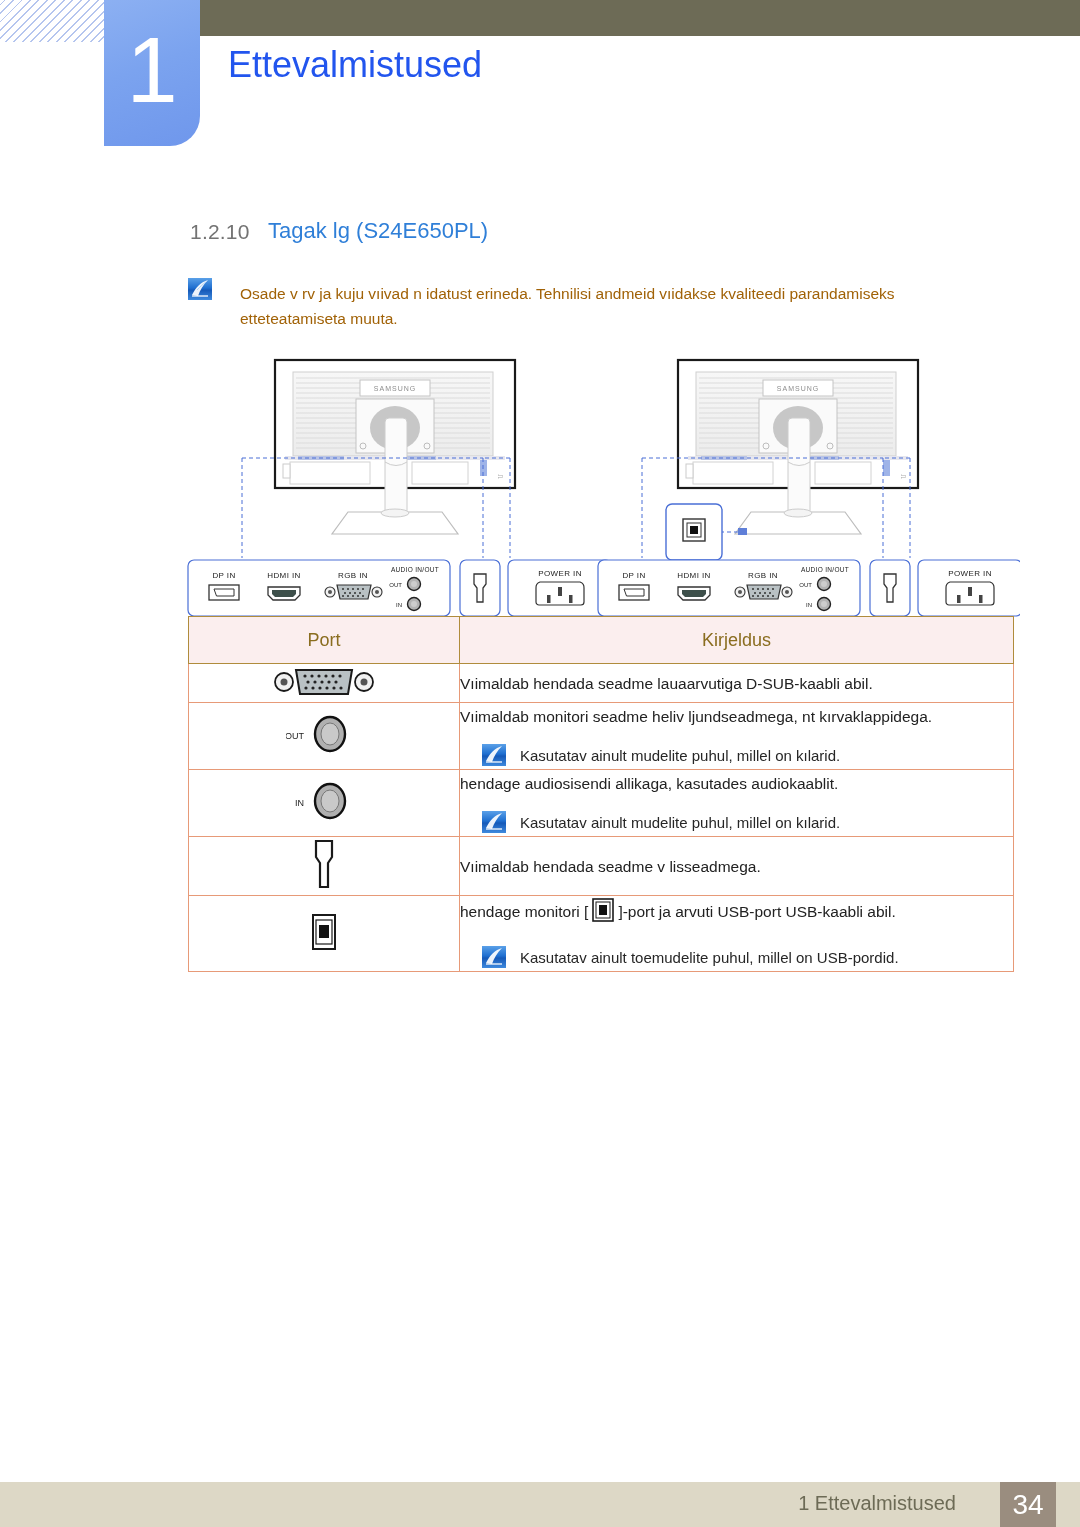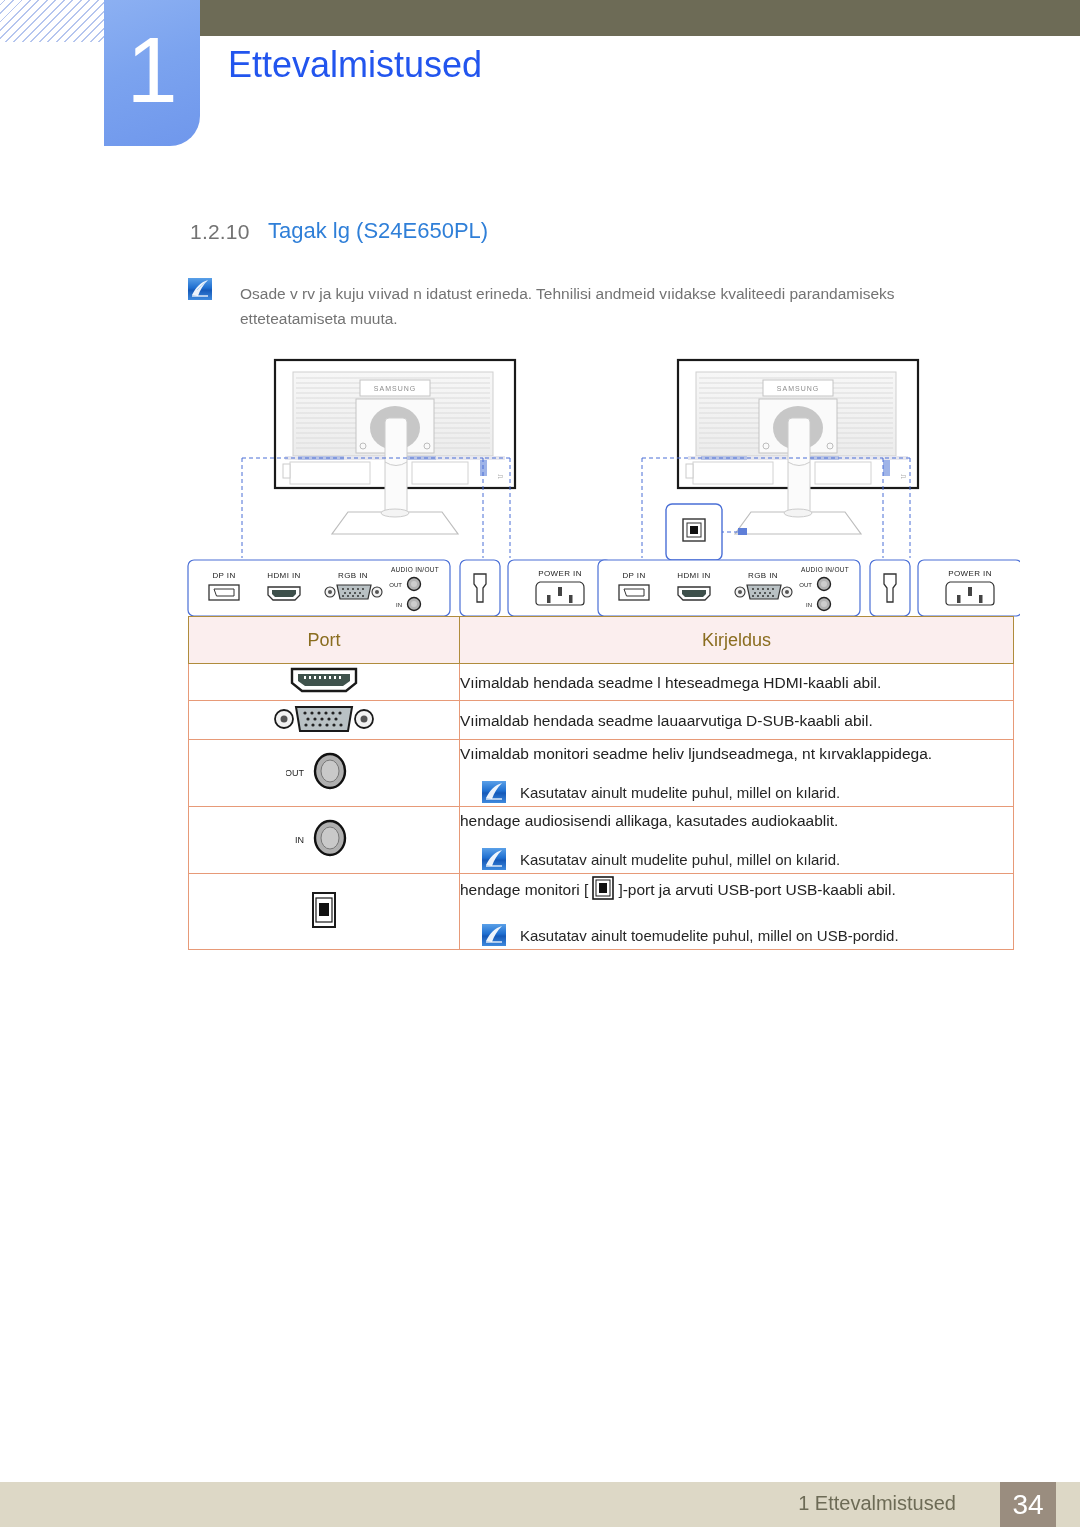--- a/index.html
+++ b/index.html
@@ -52,21 +52,21 @@
   .note-top{
     position:absolute;left:188px;top:278px;width:790px;
   }
   .note-icon{
     display:inline-block;width:24px;height:22px;vertical-align:top;
     position:relative;
   }
   .note-icon svg{display:block;}
   .note-text{
     position:absolute;left:240px;top:281px;width:745px;
-    font-size:15.5px;line-height:25px;color:#737373;
+    font-size:15.5px;line-height:25px;color:#a16207;
   }
 
   
   .diagram{position:absolute;left:180px;top:352px;width:840px;height:290px;}
   .diagram svg{display:block;}
 
   
   .ptable{
     position:absolute;left:188px;top:616px;width:826px;
     border-collapse:collapse;
@@ -402,39 +402,20 @@
 <table class="ptable">
   <thead>
     <tr>
       <th class="col-port">Port</th>
       <th>Kirjeldus</th>
     </tr>
   </thead>
   <tbody>
 
 
-    <tr>
-      <td class="cell-port">
-        <svg width="72" height="32" viewBox="0 0 72 32">
-          <path d="M4 5 L68 5 L68 19 L58 27 L14 27 L4 19 Z" fill="#ffffff" stroke="#1a1a1a" stroke-width="2.4"></path>
-          <path d="M10 10 L62 10 L62 17 L55 22 L17 22 L10 17 Z" fill="#3f524c"></path>
-          <g fill="#ffffff">
-              <rect x="16" y="12" width="2" height="3"></rect>
-              <rect x="21" y="12" width="2" height="3"></rect>
-          <rect x="26" y="12" width="2" height="3"></rect>
-              <rect x="31" y="12" width="2" height="3"></rect>
-          <rect x="36" y="12" width="2" height="3"></rect>
-              <rect x="41" y="12" width="2" height="3"></rect>
-          <rect x="46" y="12" width="2" height="3"></rect>
-              <rect x="51" y="12" width="2" height="3"></rect>
-            </g>
-        </svg>
-      </td>
-      <td class="cell-desc">Vıimaldab  hendada seadme l hteseadmega HDMI-kaabli abil.</td>
-    </tr>
 
     <tr>
       <td class="cell-port">
         <svg width="100" height="34" viewBox="0 0 100 34">
           <ellipse cx="10" cy="18" rx="9" ry="9" fill="#f2f2f2" stroke="#1a1a1a" stroke-width="1.8"></ellipse>
           <circle cx="10" cy="18" r="3.5" fill="#555"></circle>
           <ellipse cx="90" cy="18" rx="9" ry="9" fill="#f2f2f2" stroke="#1a1a1a" stroke-width="1.8"></ellipse>
           <circle cx="90" cy="18" r="3.5" fill="#555"></circle>
           <path d="M22 6 L78 6 L74 30 L26 30 Z" fill="#b9c1c4" stroke="#1a1a1a" stroke-width="2"></path>
           <g fill="#222">
@@ -506,20 +487,28 @@
             <svg width="24" height="22" viewBox="0 0 24 22">
               <rect x="0" y="0" width="24" height="22" fill="url(#ng2)"></rect>
               <path d="M4 17 C8 9 13 4 20 2 C15 7 12 12 10 18 Z" fill="#ffffff" opacity="0.92"></path>
               <path d="M4 18 L20 18" stroke="#ffffff" stroke-width="1.4" opacity="0.9"></path>
             </svg>
           </span><span class="tx">Kasutatav ainult mudelite puhul, millel on kılarid.</span>
         </span>
       </td>
     </tr>
 
+    <tr>
+      <td class="cell-port">
+        <svg width="40" height="54" viewBox="0 0 40 54">
+          <path d="M12 4 L28 4 L28 20 L24 26 L24 50 L16 50 L16 26 L12 20 Z" fill="#ffffff" stroke="#1a1a1a" stroke-width="2.2"></path>
+        </svg>
+      </td>
+      <td class="cell-desc">Vıimaldab  hendada seadme v lisseadmega.</td>
+    </tr>
 
     <tr>
       <td class="cell-port">
         <svg width="40" height="48" viewBox="0 0 40 48">
           <rect x="9" y="7" width="22" height="34" fill="#ffffff" stroke="#1a1a1a" stroke-width="2"></rect>
           <rect x="12" y="12" width="16" height="24" fill="#ffffff" stroke="#1a1a1a" stroke-width="1.2"></rect>
           <rect x="15" y="17" width="10" height="13" fill="#111"></rect>
         </svg>
       </td>
       <td class="cell-desc">

